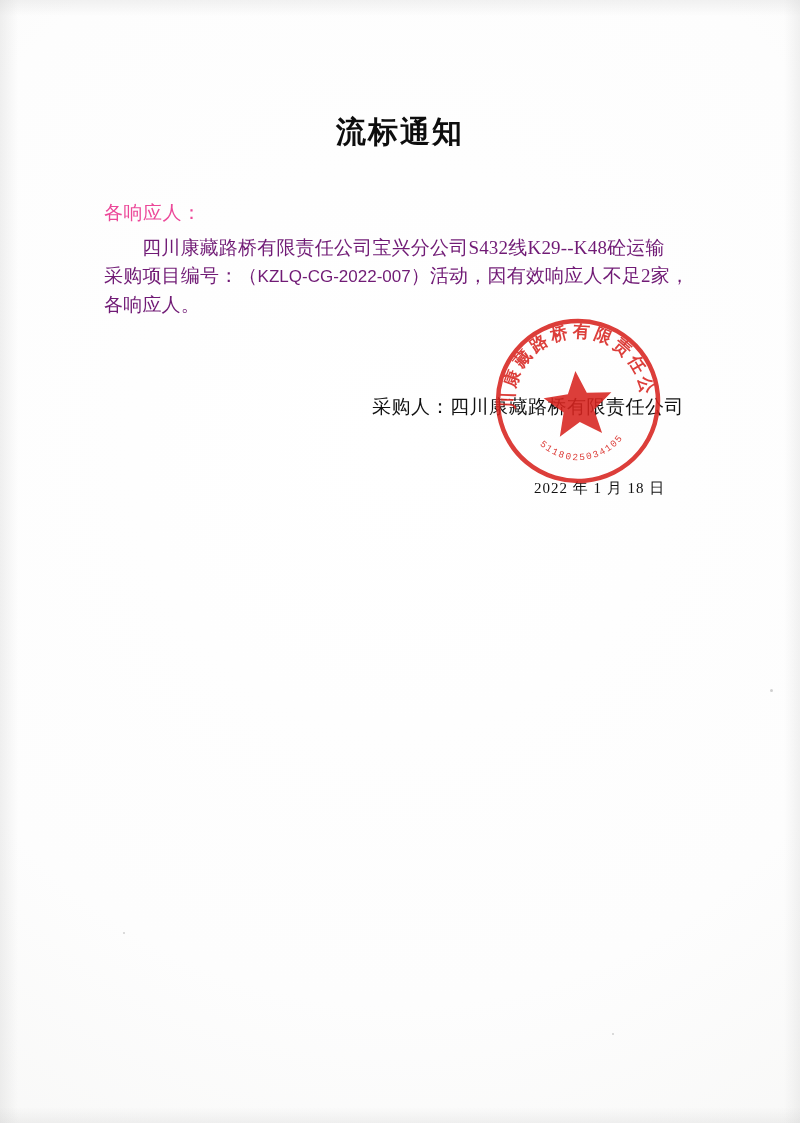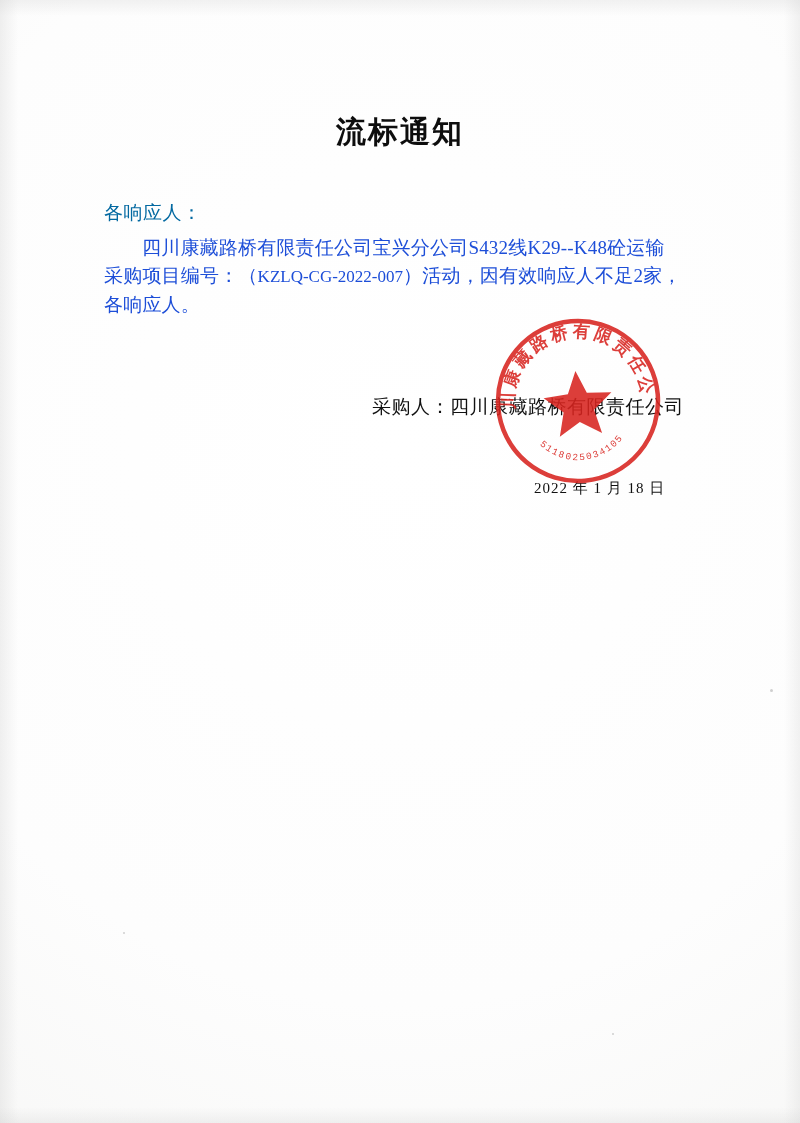--- a/index.html
+++ b/index.html
@@ -56,37 +56,37 @@
     font-family: "Liberation Serif", "DejaVu Serif", serif;
     color: #0d0d0d;
   }
 
   .salutation {
     position: absolute;
     top: 200px;
     left: 104px;
     font-size: 19px;
     letter-spacing: 0.5px;
-    color: #0369a1;
+    color: #ec4899;
   }
 
   .body-text {
     position: absolute;
     top: 234px;
     left: 104px;
     width: 615px;
     font-size: 19px;
     line-height: 28px;
     text-align: justify;
     letter-spacing: 0.2px;
-    color: #1d4ed8;
+    color: #701a75;
   }
   .body-text .indent { display: inline-block; width: 38px; }
   .mono {
-    font-family: Liberation Serif, serif;
+    font-family: Liberation Sans, sans-serif;
     font-size: 17px;
     letter-spacing: 0px;
     margin-top: 28px;
   }
 
   .signer {
     position: absolute;
     top: 394px;
     left: 372px;
     font-size: 19px;

